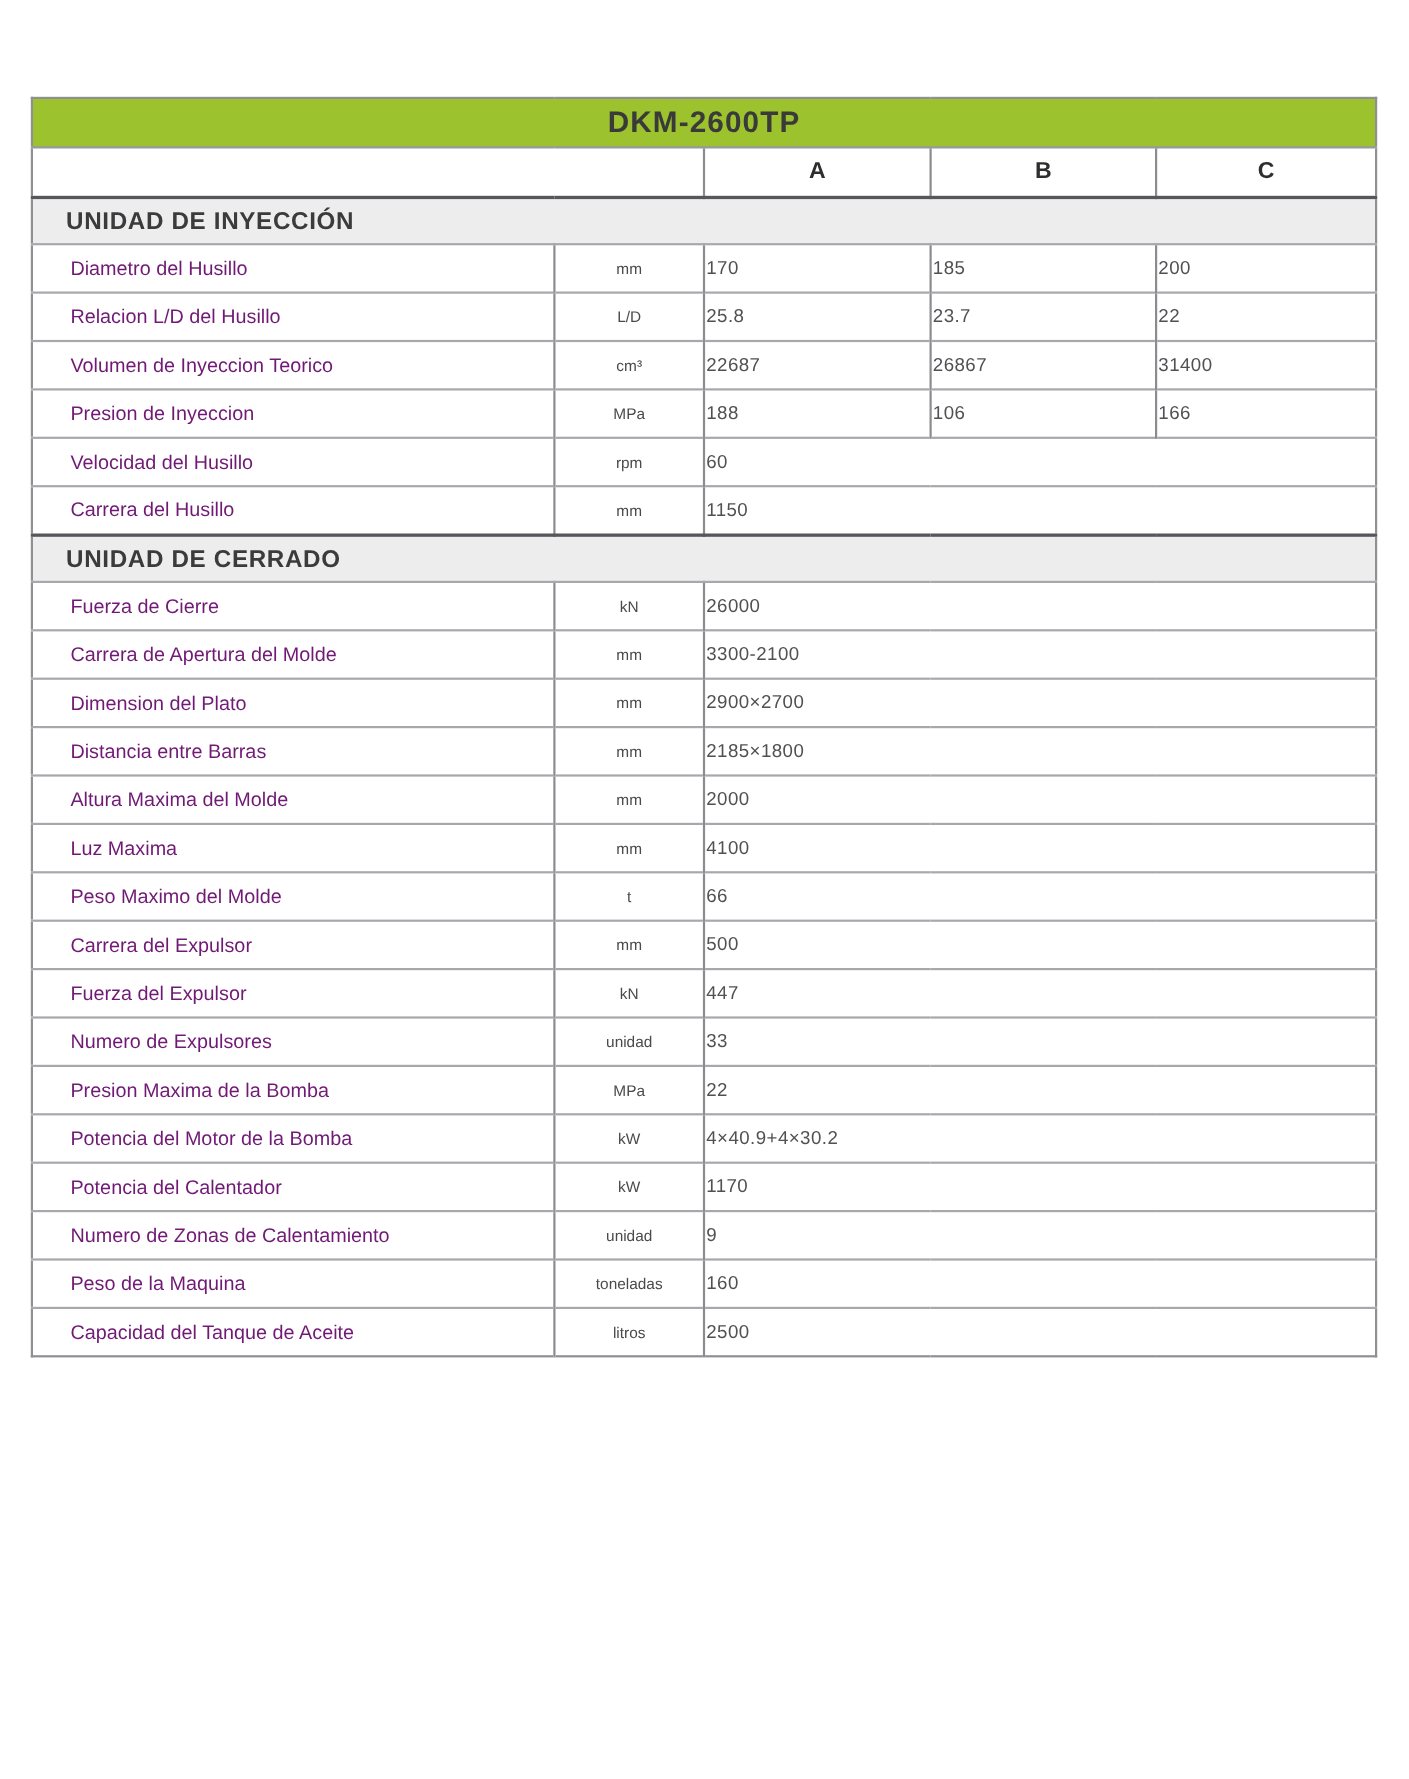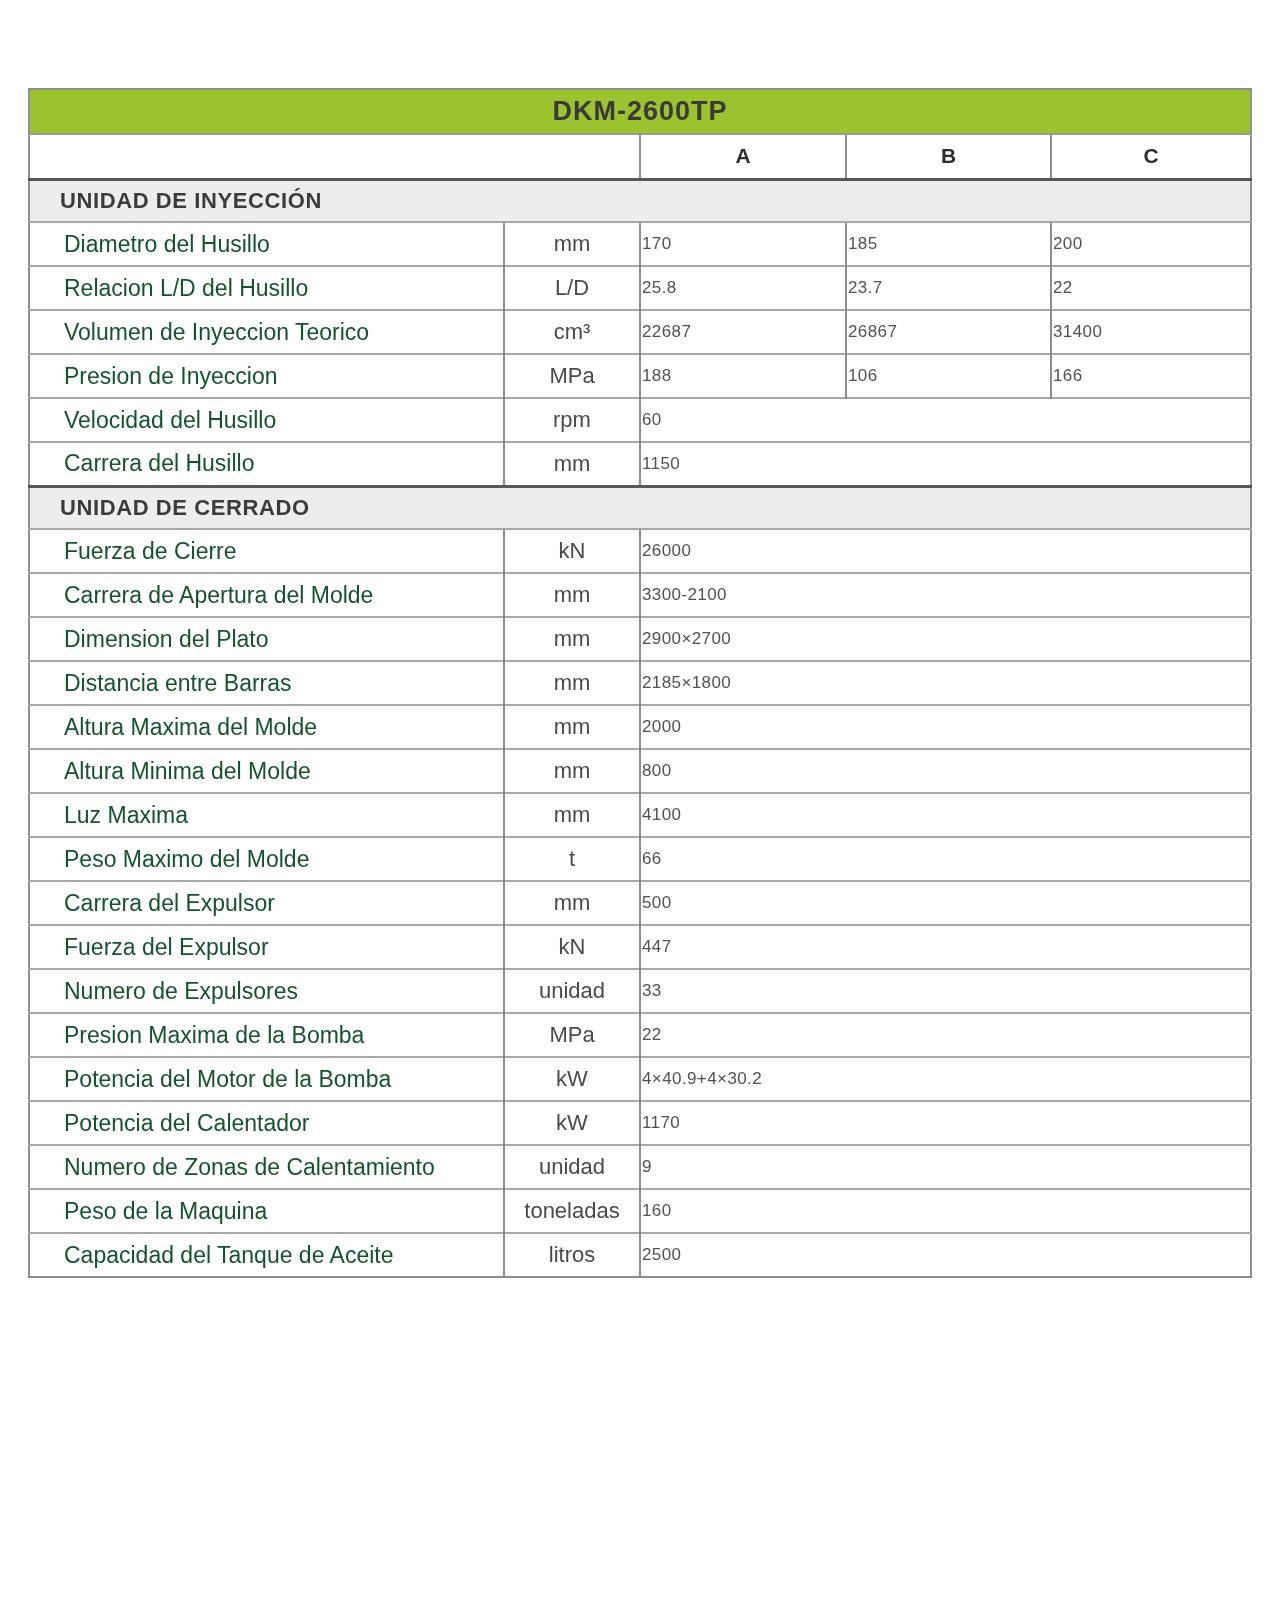--- a/index.html
+++ b/index.html
@@ -67,26 +67,26 @@
   
   tr.spec-row td {
     height: 44px;
     vertical-align: middle;
     border-top: 2px solid #a7a8ac;
     background: #ffffff;
   }
   td.label-cell {
     text-align: left;
     padding-left: 34px;
-    font-size: 23px;
-    color: #14532d;
+    font-size: 18px;
+    color: #701a75;
   }
   td.unit-cell {
     text-align: center;
-    font-size: 22px;
+    font-size: 14px;
     color: #4a4a4c;
     border-left: 2px solid #8b8c90;
     border-right: 2px solid #8b8c90;
     padding: 0 2px;
     overflow: hidden;
     white-space: nowrap;
     margin-top: 24px;
   }
   td.value-cell {
     text-align: left;
@@ -184,25 +184,20 @@
           <td class="label-cell">Distancia entre Barras</td>
           <td class="unit-cell">mm</td>
           <td class="value-cell merged" colspan="3">2185×1800</td>
         </tr>
         <tr class="spec-row">
           <td class="label-cell">Altura Maxima del Molde</td>
           <td class="unit-cell">mm</td>
           <td class="value-cell merged" colspan="3">2000</td>
         </tr>
         <tr class="spec-row">
-          <td class="label-cell">Altura Minima del Molde</td>
-          <td class="unit-cell">mm</td>
-          <td class="value-cell merged" colspan="3">800</td>
-        </tr>
-        <tr class="spec-row">
           <td class="label-cell">Luz Maxima</td>
           <td class="unit-cell">mm</td>
           <td class="value-cell merged" colspan="3">4100</td>
         </tr>
         <tr class="spec-row">
           <td class="label-cell">Peso Maximo del Molde</td>
           <td class="unit-cell">t</td>
           <td class="value-cell merged" colspan="3">66</td>
         </tr>
         <tr class="spec-row">

